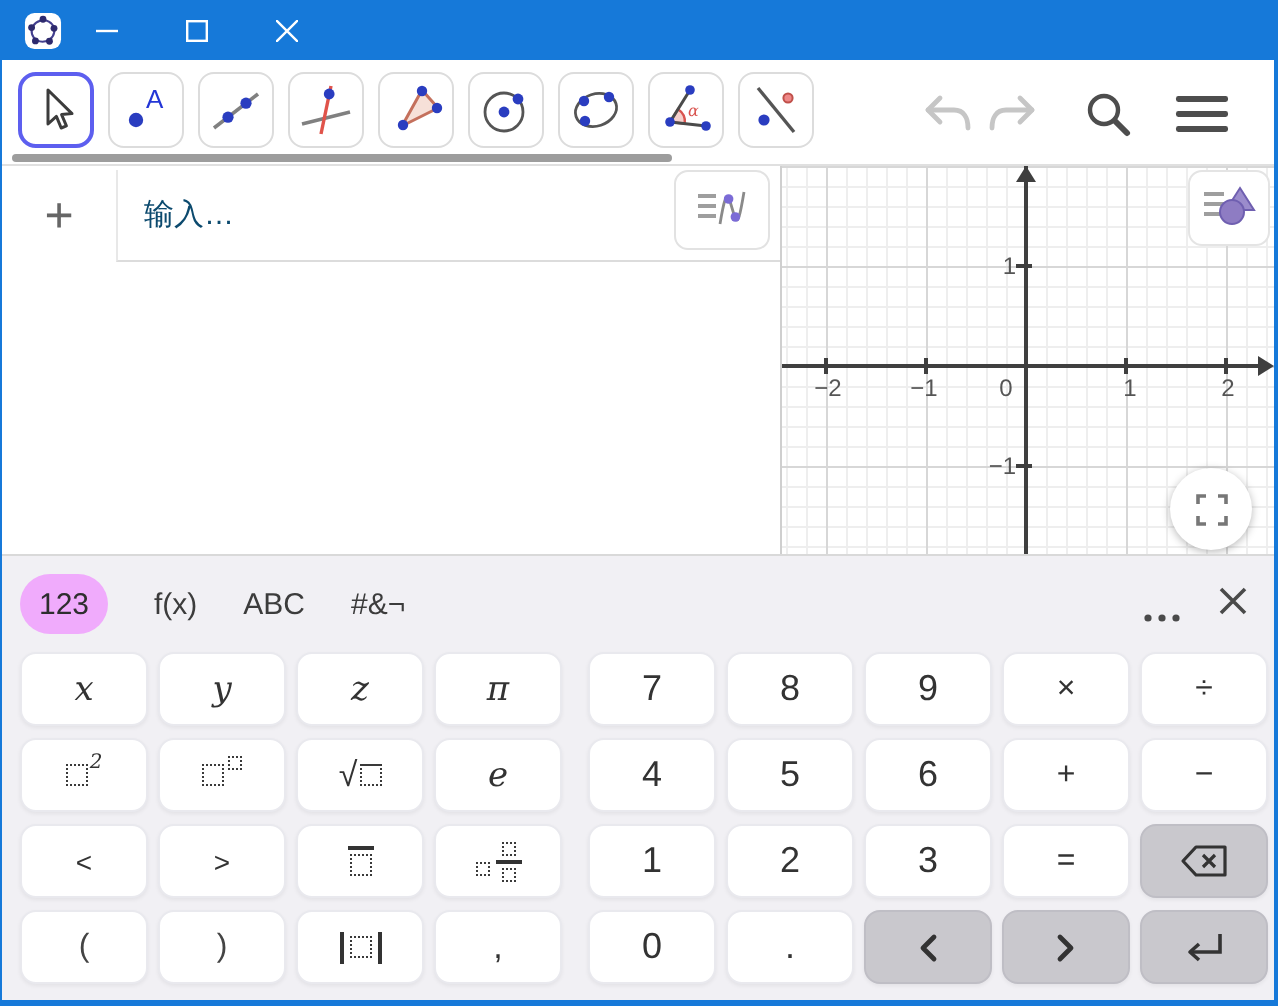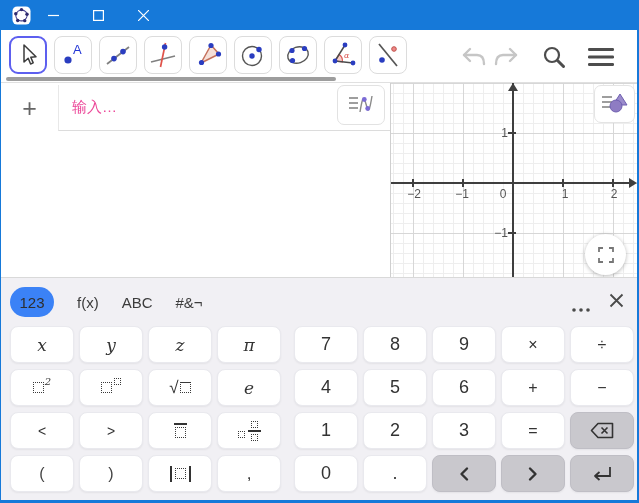--- a/index.html
+++ b/index.html
@@ -21,21 +21,21 @@
   .tool-btn{width:38px;height:38px;border:1px solid #dcdcdc;border-radius:8px;background:#fff;display:flex;align-items:center;justify-content:center;}
   .tool-btn.selected{border:2px solid #5d5fef;border-radius:9px;}
   .tb-action{position:absolute;top:12px;width:32px;height:30px;display:flex;align-items:center;justify-content:center;}
   .scroll-thumb{position:absolute;bottom:1px;left:5px;width:330px;height:4px;background:#9d9d9d;border-radius:2px;}
   
   .content{position:absolute;top:82px;left:0;right:0;height:195px;display:flex;border-top:1px solid #e0e0e0;}
   .algebra{position:relative;width:390px;border-right:1px solid #cfcfcf;background:#fff;}
   .input-row{position:absolute;top:2px;left:0;right:0;height:46px;display:flex;}
   .plus-cell{width:57px;display:flex;align-items:center;justify-content:center;color:#666;font-size:25px;font-weight:300;}
   .input-area{flex:1;position:relative;border-left:1px solid #e8e8e8;border-bottom:1px solid #dcdcdc;}
-  .placeholder{position:absolute;left:13px;top:0;height:100%;display:flex;align-items:center;color:#ec4899;font-size:15px;}
+  .placeholder{position:absolute;left:13px;top:0;height:100%;display:flex;align-items:center;color:#0c4a6e;font-size:15px;}
   .alg-style-btn{position:absolute;right:5px;top:0;width:48px;height:40px;background:#fff;border:1px solid #e2e2e2;border-radius:7px;display:flex;align-items:center;justify-content:center;}
   
   .graphics{position:relative;flex:1;background:#fff;overflow:hidden;}
   .grid{position:absolute;inset:0;
     background-image:
       repeating-linear-gradient(to right,#d7d7d7 0,#d7d7d7 1px,transparent 1px,transparent 50px),
       repeating-linear-gradient(to bottom,#d7d7d7 0,#d7d7d7 1px,transparent 1px,transparent 50px),
       repeating-linear-gradient(to right,#eeeeee 0,#eeeeee 1px,transparent 1px,transparent 10px),
       repeating-linear-gradient(to bottom,#eeeeee 0,#eeeeee 1px,transparent 1px,transparent 10px);
     background-position:22px 0,0 0,2px 0,0 0;}
@@ -46,21 +46,21 @@
   .xtick{position:absolute;top:104px;transform:translateX(-50%);font-size:12px;color:#555;}
   .ytick{position:absolute;left:92px;width:25px;text-align:right;font-size:12px;color:#555;}
   .tickmark-x{position:absolute;top:96px;width:2px;height:8px;background:#3f3f3f;}
   .tickmark-y{position:absolute;left:117px;width:8px;height:2px;background:#3f3f3f;}
   .gfx-style-btn{position:absolute;top:2px;right:2px;width:41px;height:38px;background:#fff;border:1px solid #e4e4e4;border-radius:7px;display:flex;align-items:center;justify-content:center;}
   .fullscreen-btn{position:absolute;left:194px;top:151px;width:41px;height:41px;border-radius:50%;background:#fff;box-shadow:0 1px 4px rgba(0,0,0,.28);display:flex;align-items:center;justify-content:center;}
   
   .keyboard{position:absolute;top:277px;left:0;right:0;bottom:0;background:#f1f0f4;border-top:1px solid #d9d9d9;}
   .kb-tabs{position:absolute;top:9px;left:9px;display:flex;align-items:center;}
   .kb-tab{font-size:15px;color:#3c3c3c;margin-left:23px;}
-  .kb-tab.pill{margin-left:0;width:44px;height:30px;border-radius:15px;background:#3b82f6;display:flex;align-items:center;justify-content:center;color:#2e2e2e;}
+  .kb-tab.pill{margin-left:0;width:44px;height:30px;border-radius:15px;background:#f0abfc;display:flex;align-items:center;justify-content:center;color:#2e2e2e;}
   .kb-more{position:absolute;top:21px;right:46px;}
   .kb-close{position:absolute;top:15px;right:13px;}
   .kb-keys{position:absolute;top:48px;left:9px;display:flex;gap:13px;}
   .kb-left{display:grid;grid-template-columns:repeat(4,64px);grid-auto-rows:37px;column-gap:5px;row-gap:6px;}
   .kb-right{display:grid;grid-template-columns:repeat(5,64px);grid-auto-rows:37px;column-gap:5px;row-gap:6px;}
   .key{background:#fff;border:1px solid #e9e9ee;border-radius:8px;box-shadow:0 1px 2px rgba(0,0,0,.06);
     display:flex;align-items:center;justify-content:center;font-size:18px;color:#333;}
   .key.gray{background:#c9c8cd;border-color:#bfbec5;}
   .key.math{font-family:"DejaVu Serif",serif;font-style:italic;font-size:17px;}
   .key.op{font-size:16px;}

